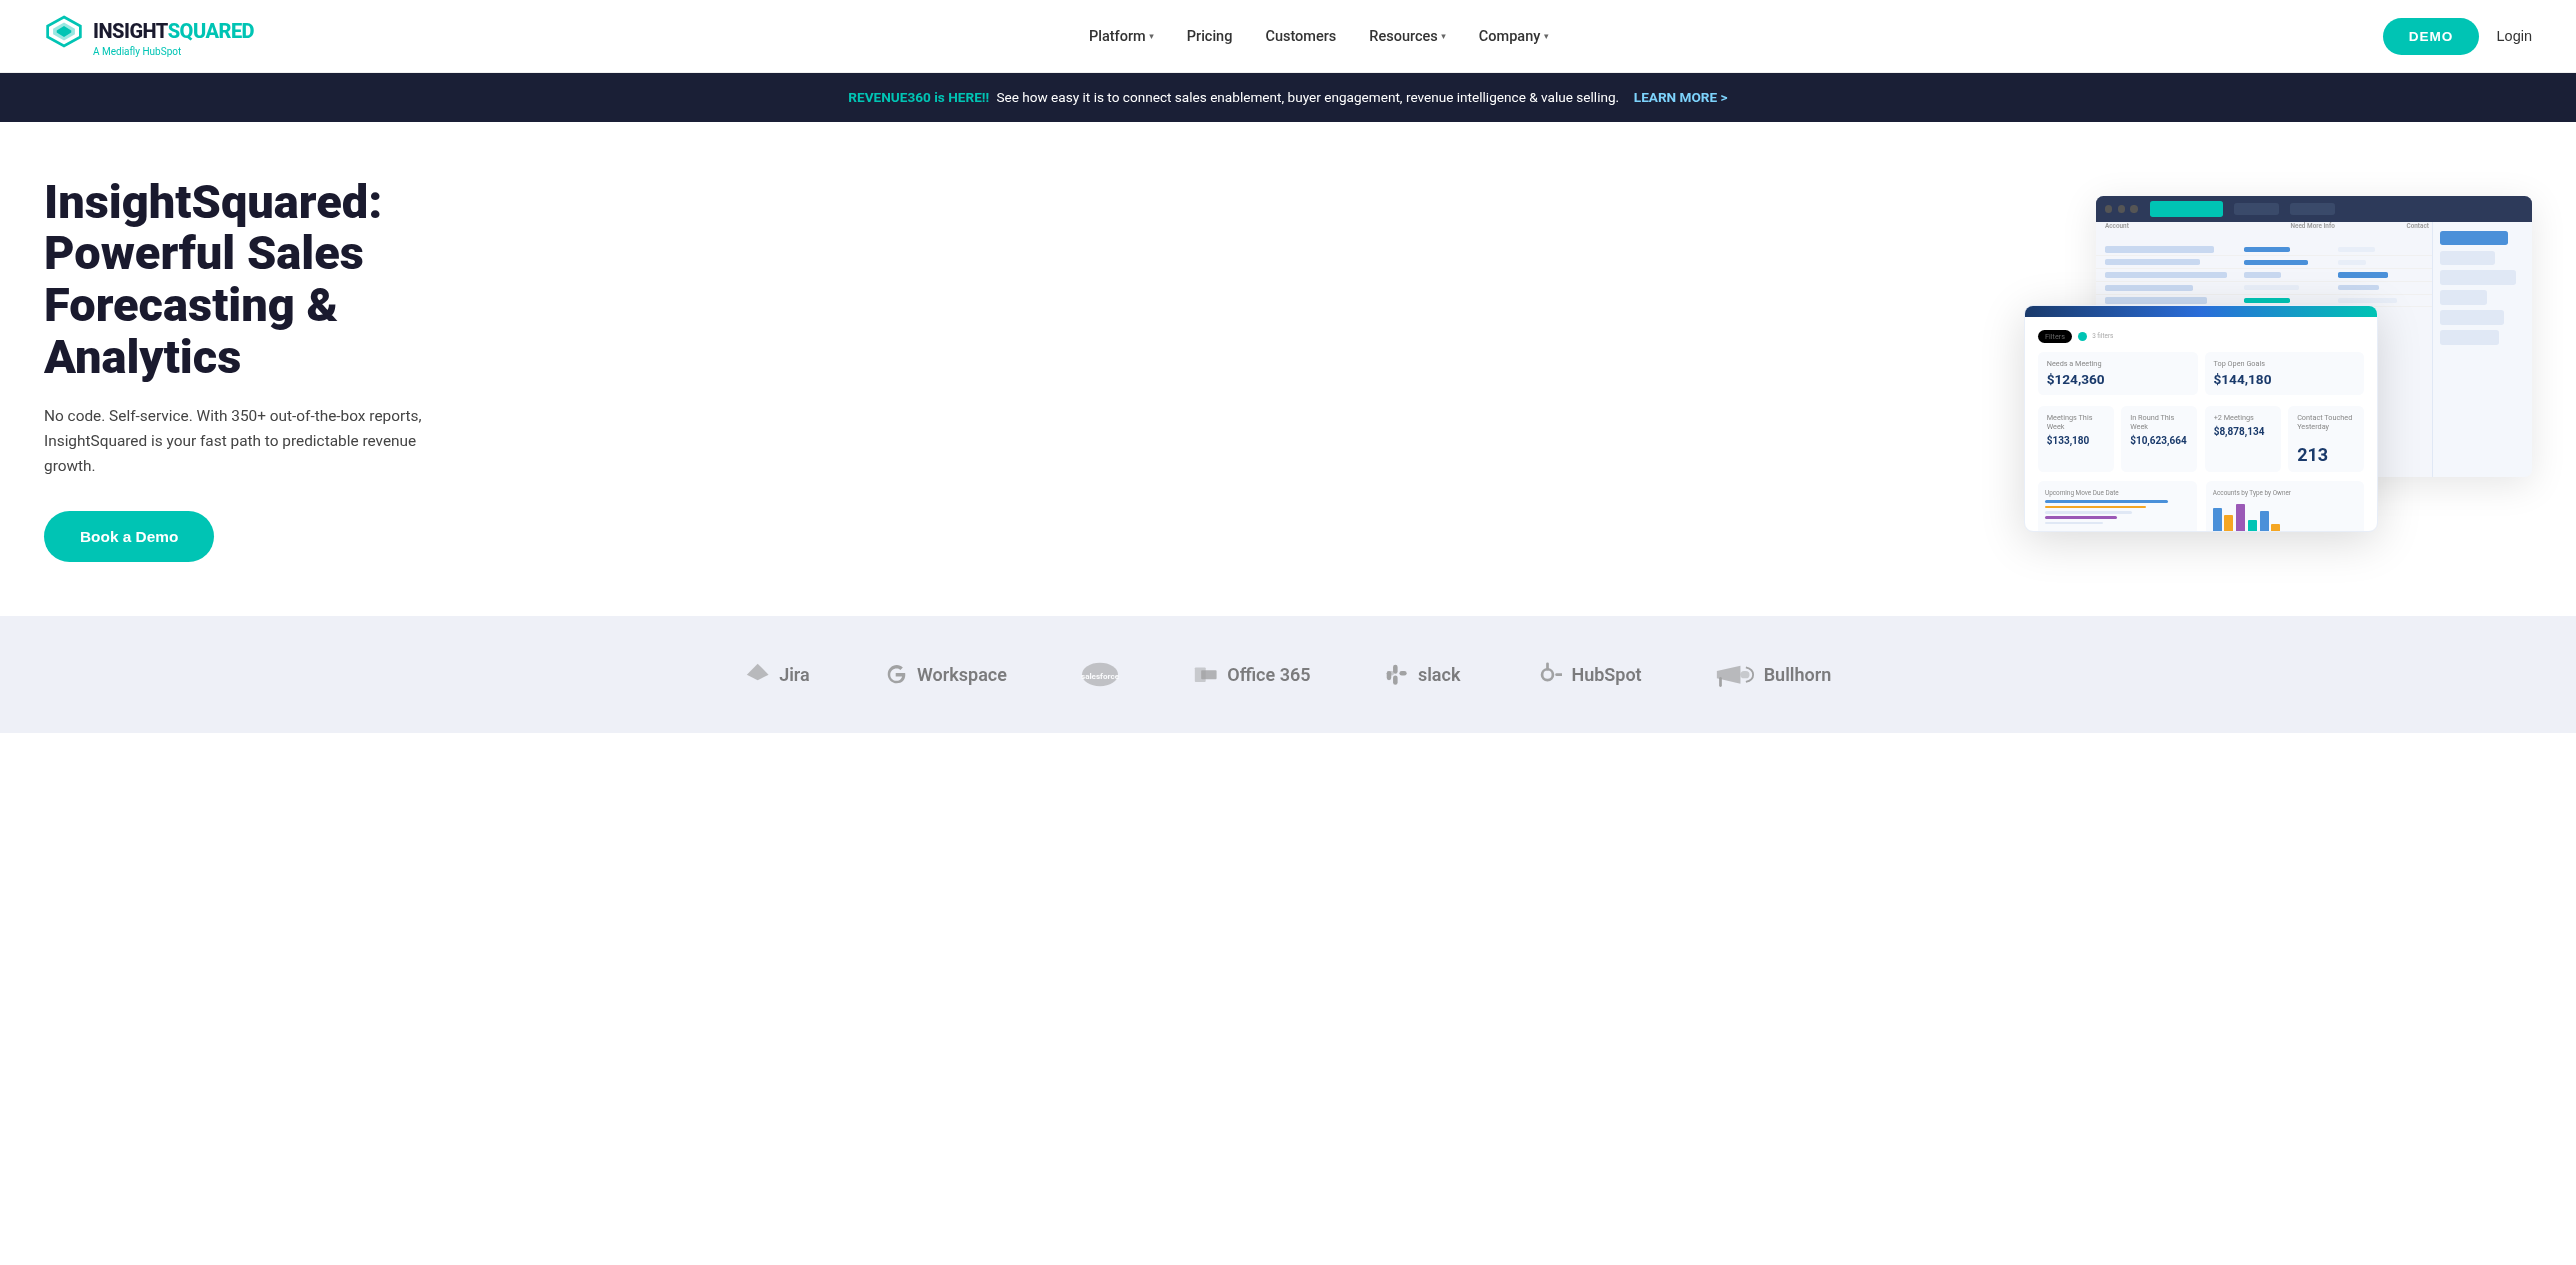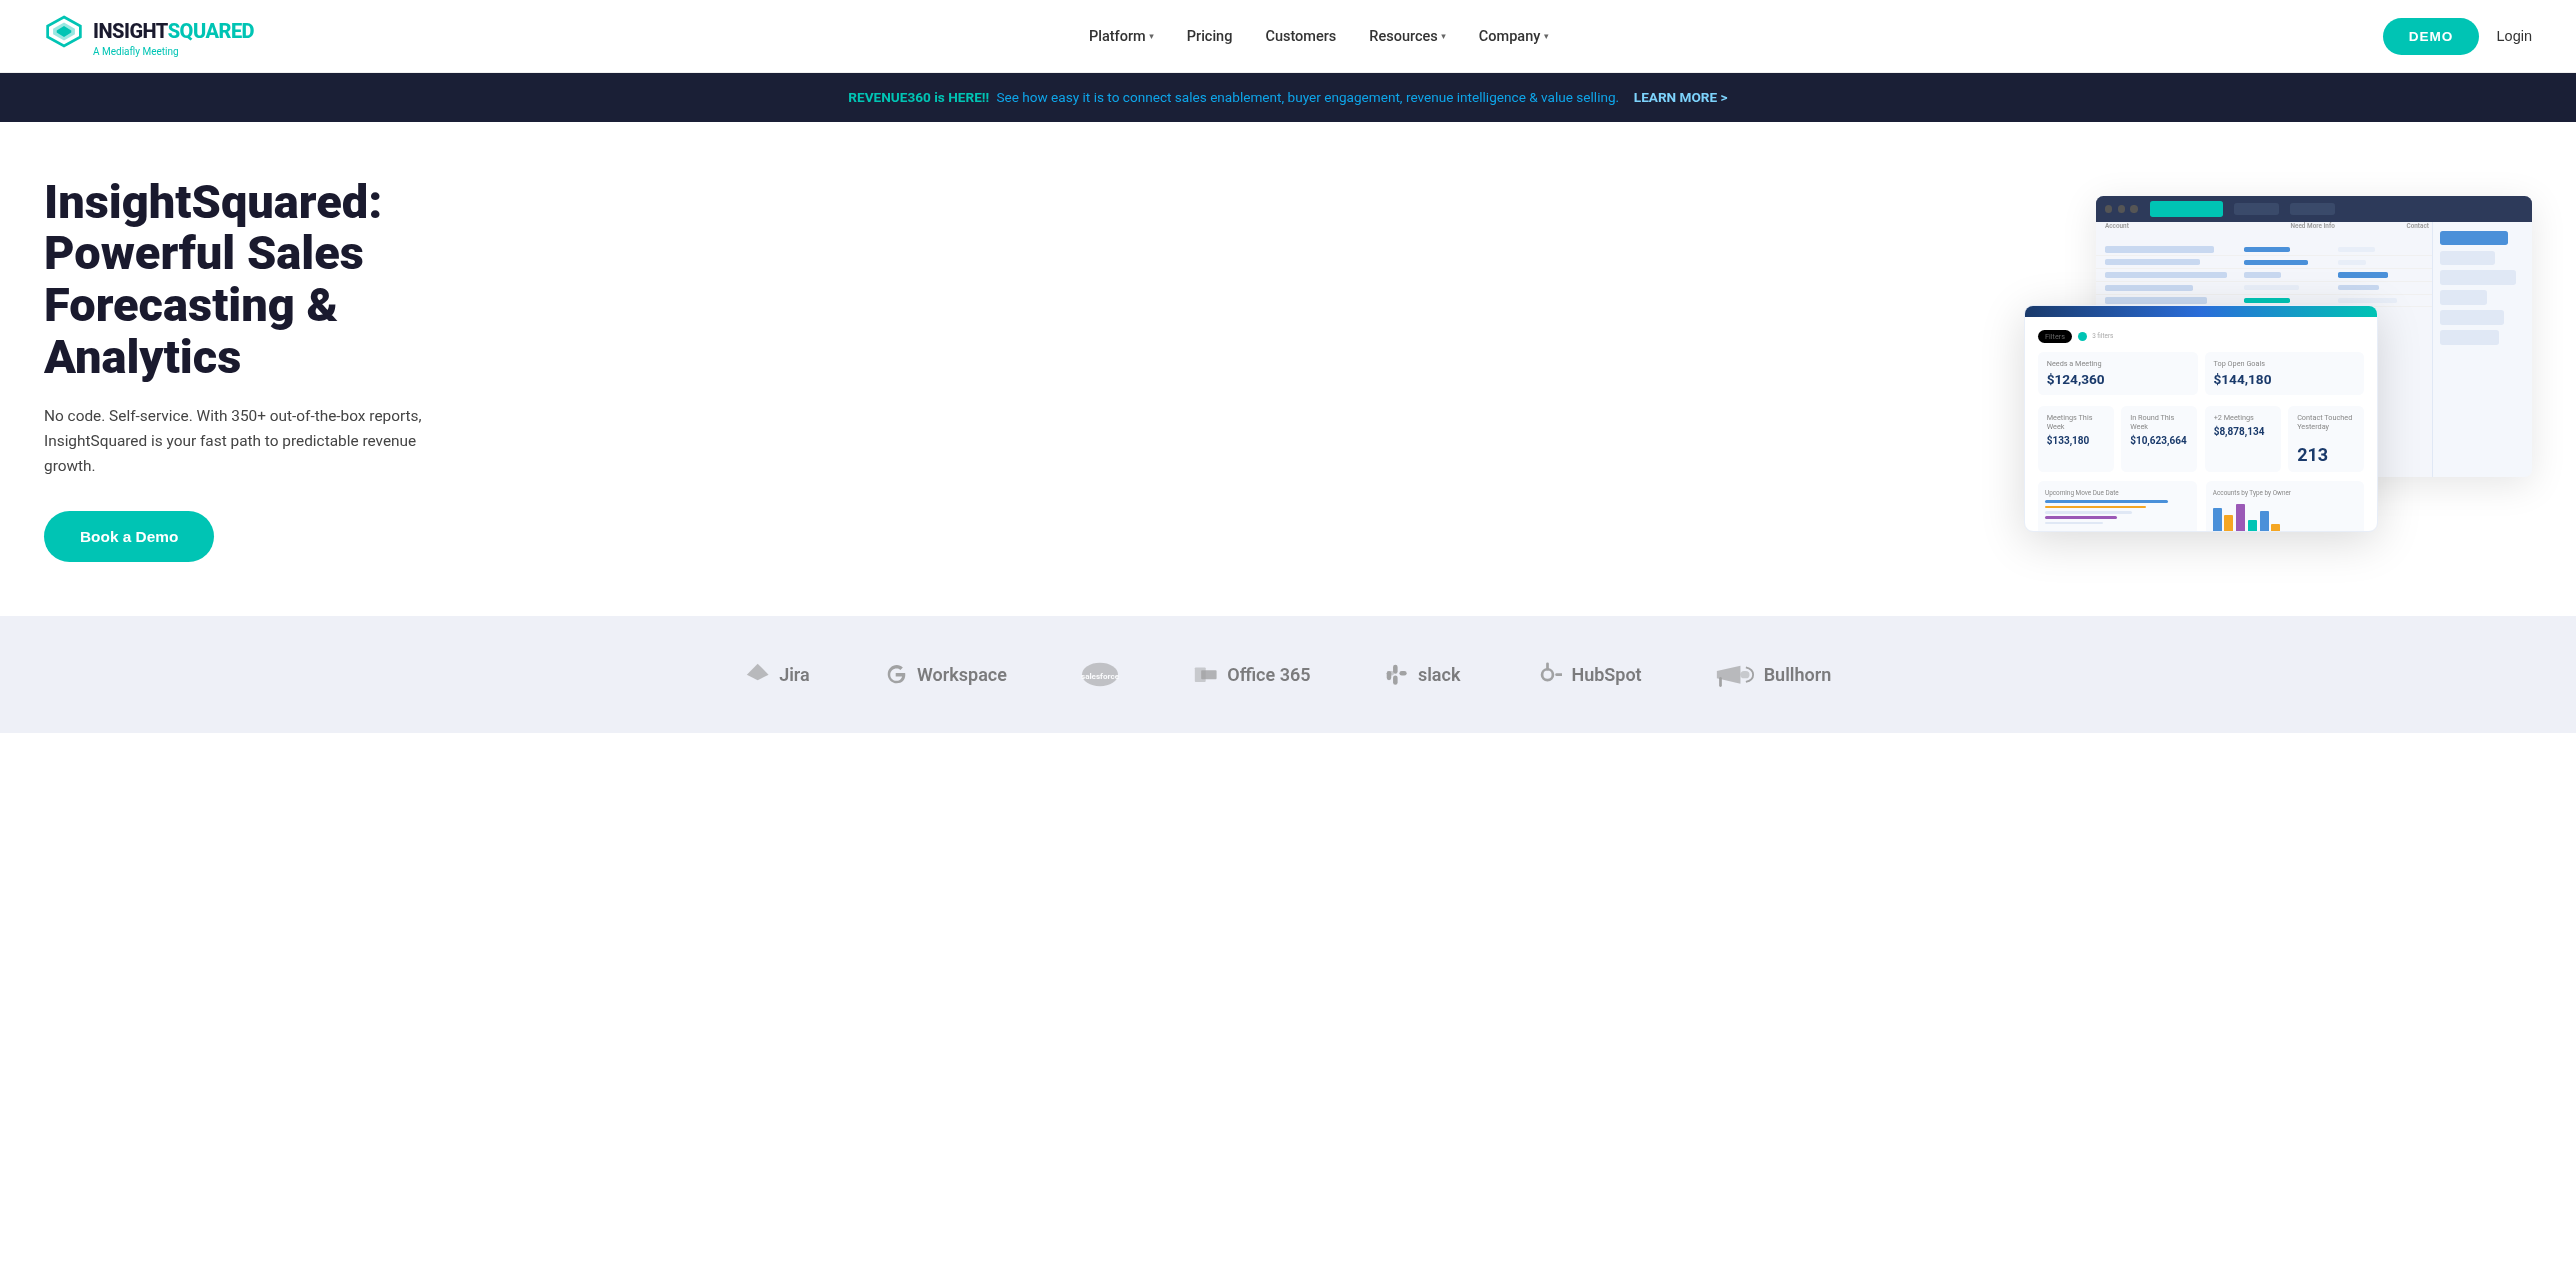--- a/index.html
+++ b/index.html
@@ -98,21 +98,21 @@
       justify-content: center;
       gap: 7.3px;
       flex-wrap: wrap;
     }
     .banner-highlight {
       color: #00c4b4;
       font-weight: 700;
       font-size: 13.6px;
     }
     .banner-text {
-      color: #0ea5e9;
+      color: #ffffff;
       font-size: 13.6px;
     }
     .banner-link {
       color: #7dd3fc;
       font-weight: 700;
       font-size: 13.6px;
       cursor: pointer;
       margin-left: 7.3px;
     }
 
@@ -319,21 +319,21 @@
 <nav class="navbar">
   <div class="logo-area">
     <div class="logo-row">
       <svg class="logo-icon" viewBox="0 0 44 36" fill="none" xmlns="http://www.w3.org/2000/svg">
         <polygon points="22,2 40,12 40,24 22,34 4,24 4,12" fill="none" stroke="#00c4b4" stroke-width="3"></polygon>
         <polygon points="22,8 34,15 34,21 22,28 10,21 10,15" fill="#00c4b4" opacity="0.4"></polygon>
         <polygon points="22,12 30,17 30,19 22,24 14,19 14,17" fill="#00c4b4"></polygon>
       </svg>
       <span class="logo-text-main">INSIGHT<span>SQUARED</span></span>
     </div>
-    <div class="logo-sub">A Mediafly Meeting</div>
+    <div class="logo-sub">A Mediafly HubSpot</div>
   </div>
 
   <div class="nav-links">
     <a class="nav-item">
       <span>Platform</span>
       <span class="chevron">▾</span>
     </a>
     <a class="nav-item">
       <span>Pricing</span>
     </a>

